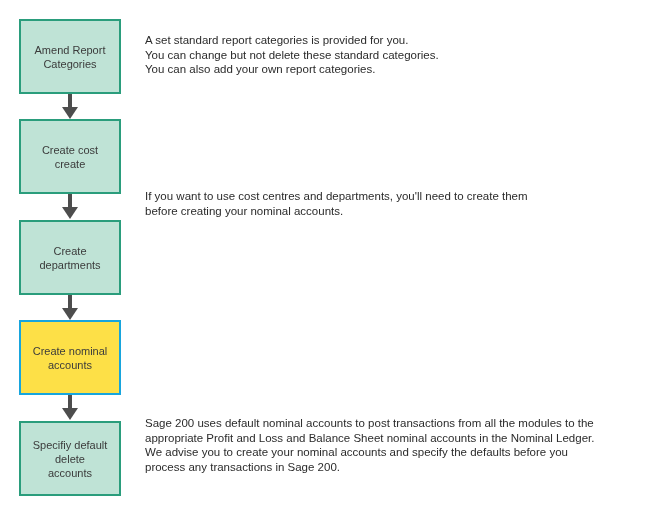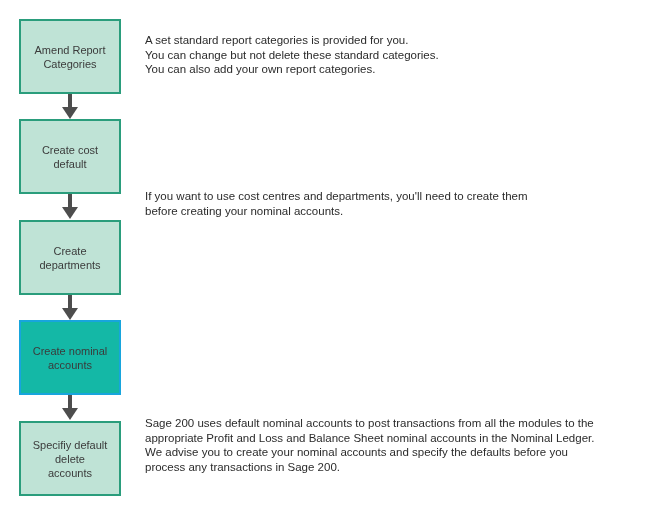--- a/index.html
+++ b/index.html
@@ -34,21 +34,21 @@
     align-items: center;
     justify-content: center;
     text-align: center;
     font-size: 11px;
     line-height: 14px;
     color: #3b3b3b;
     background: #bfe3d6;
     border: 2px solid #2a9d7c;
   }
   .node.highlight {
-    background: #14b8a6;
+    background: #fde047;
     border-color: #17a5dd;
   }
   .node-label {
     display: block;
     padding: 0 4px;
     white-space: pre-line;
   }
 
   .node-1 { top: 19px; }
   .node-2 { top: 119px; }
@@ -95,21 +95,21 @@
 
   <div class="arrow arrow-1">
     <svg width="16" height="25" viewBox="0 0 16 25" xmlns="http://www.w3.org/2000/svg">
       <rect x="6" y="0" width="4" height="14" fill="#4d4d4d"></rect>
       <polygon points="0,13 16,13 8,25" fill="#4d4d4d"></polygon>
     </svg>
   </div>
 
   <div class="node node-2">
     <span class="node-label">Create cost
-default</span>
+create</span>
   </div>
 
   <div class="arrow arrow-2">
     <svg width="16" height="25" viewBox="0 0 16 25" xmlns="http://www.w3.org/2000/svg">
       <rect x="6" y="0" width="4" height="14" fill="#4d4d4d"></rect>
       <polygon points="0,13 16,13 8,25" fill="#4d4d4d"></polygon>
     </svg>
   </div>
 
   <div class="node node-3">

